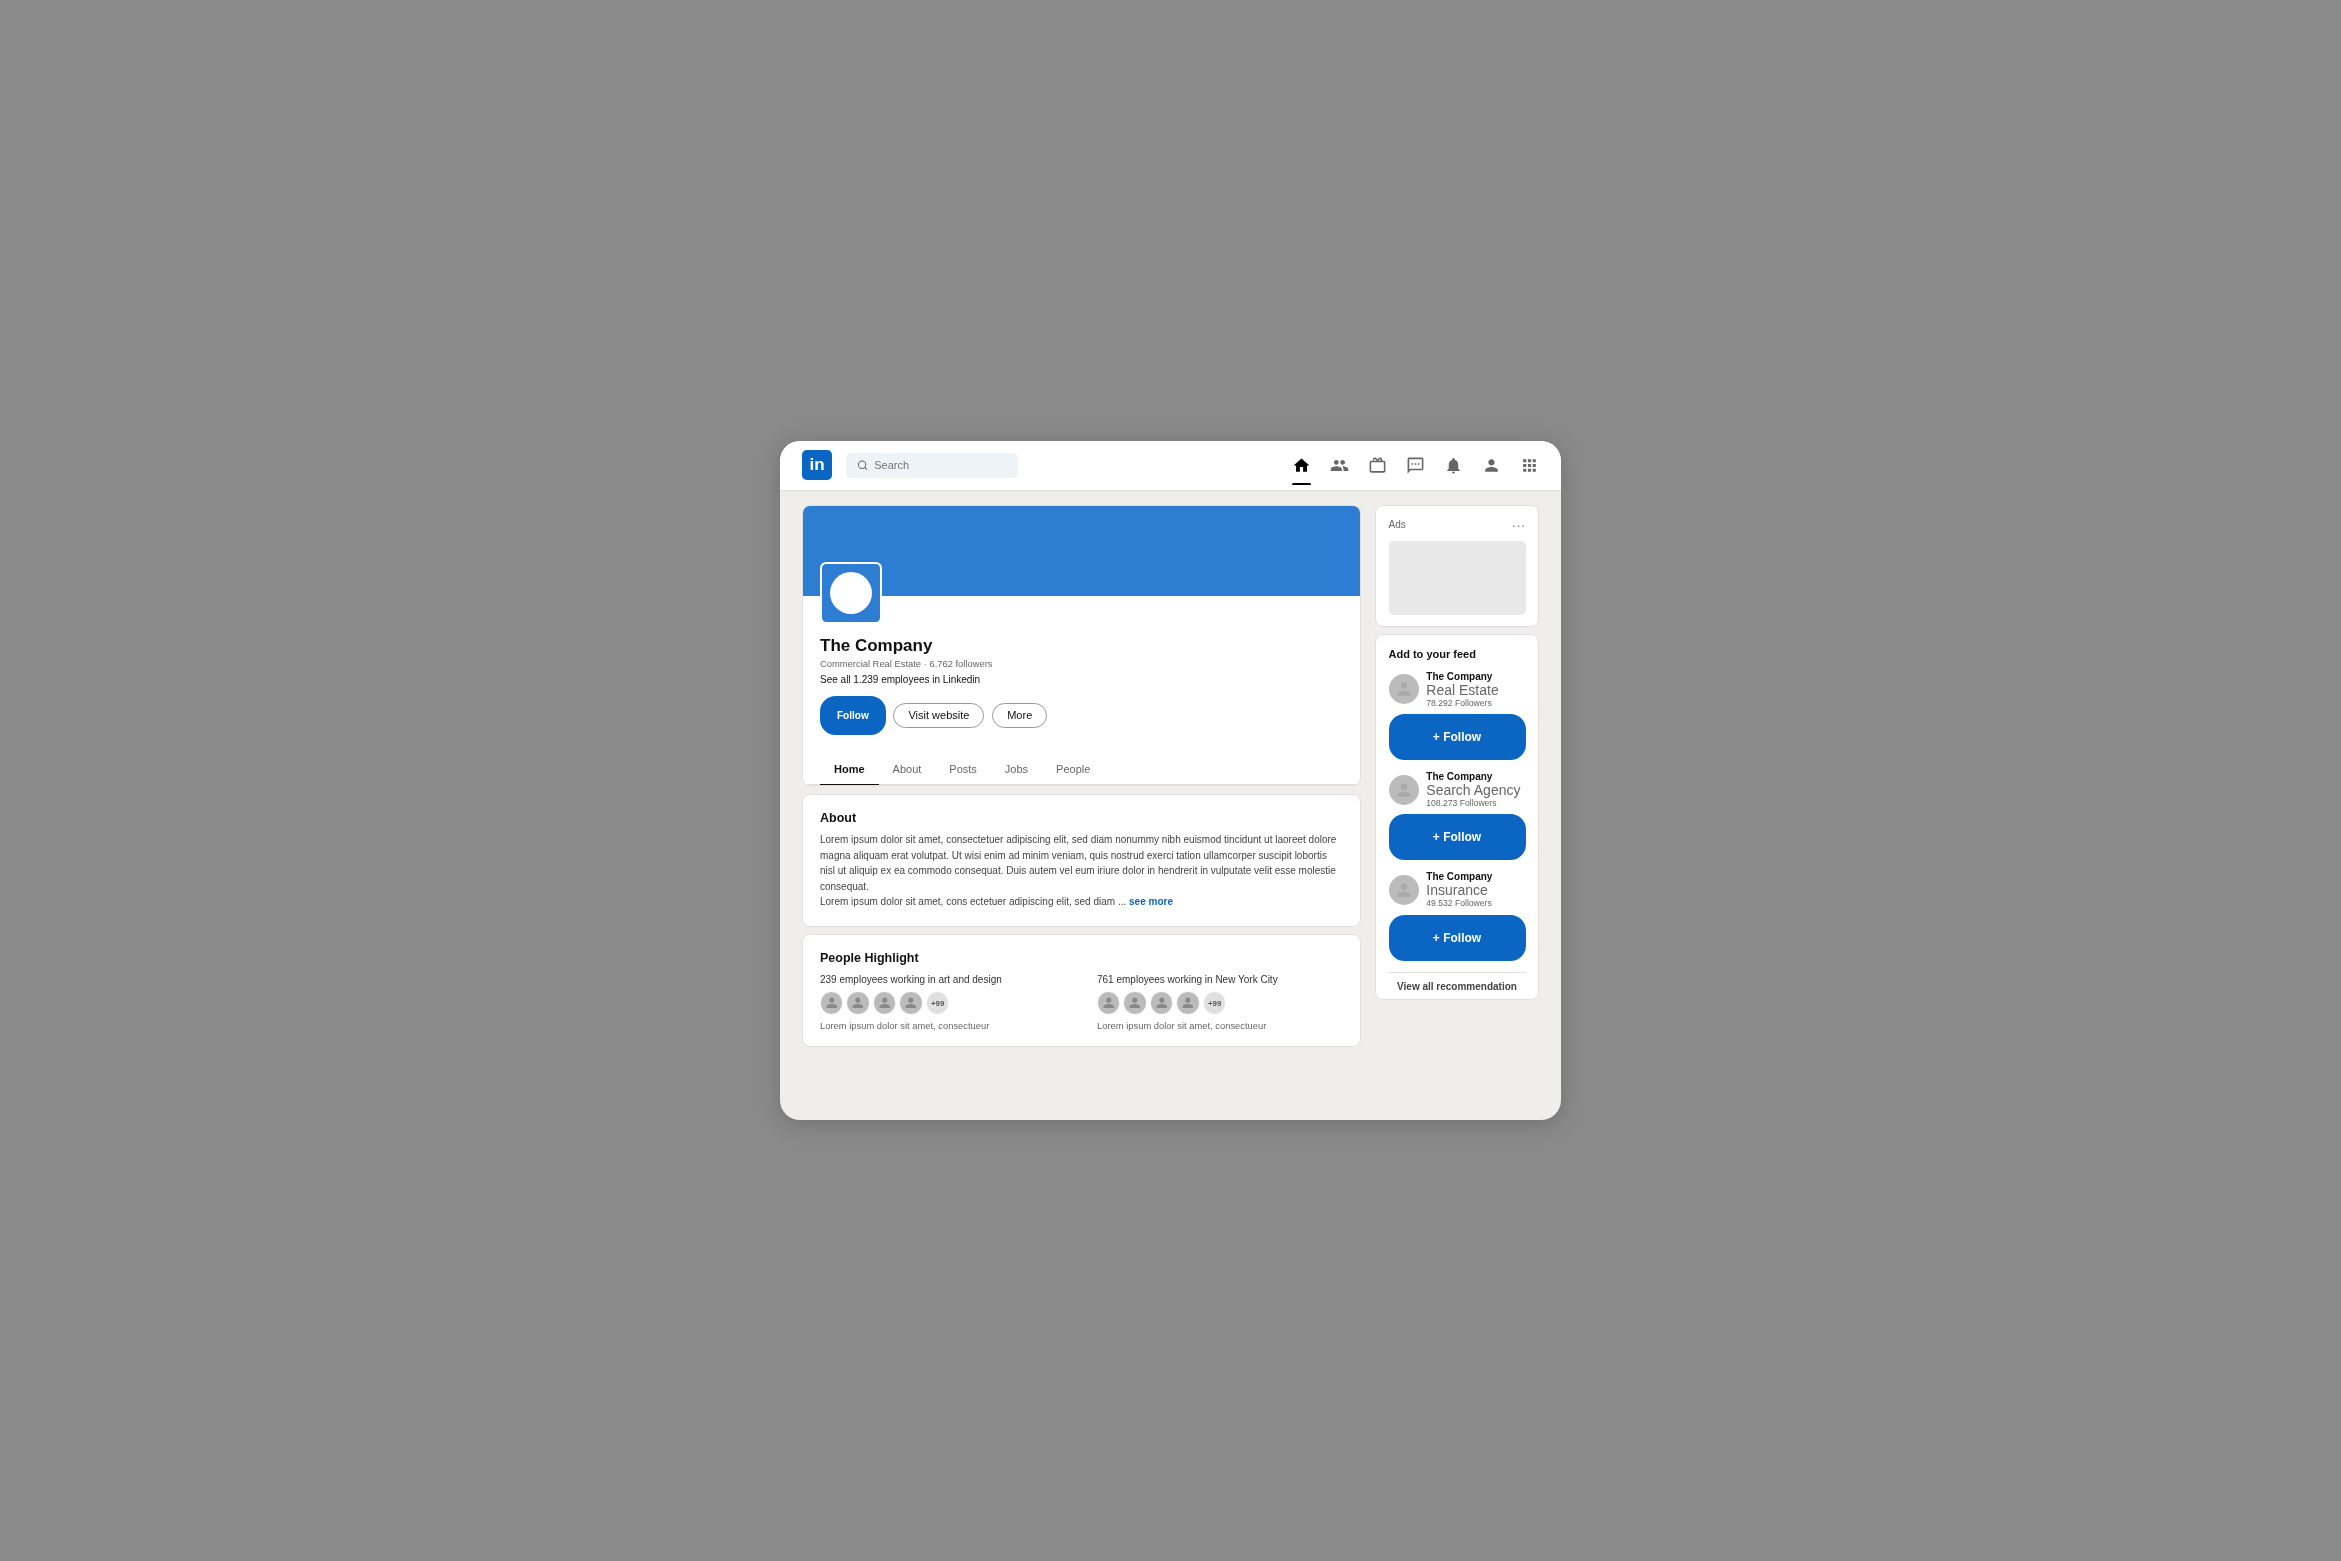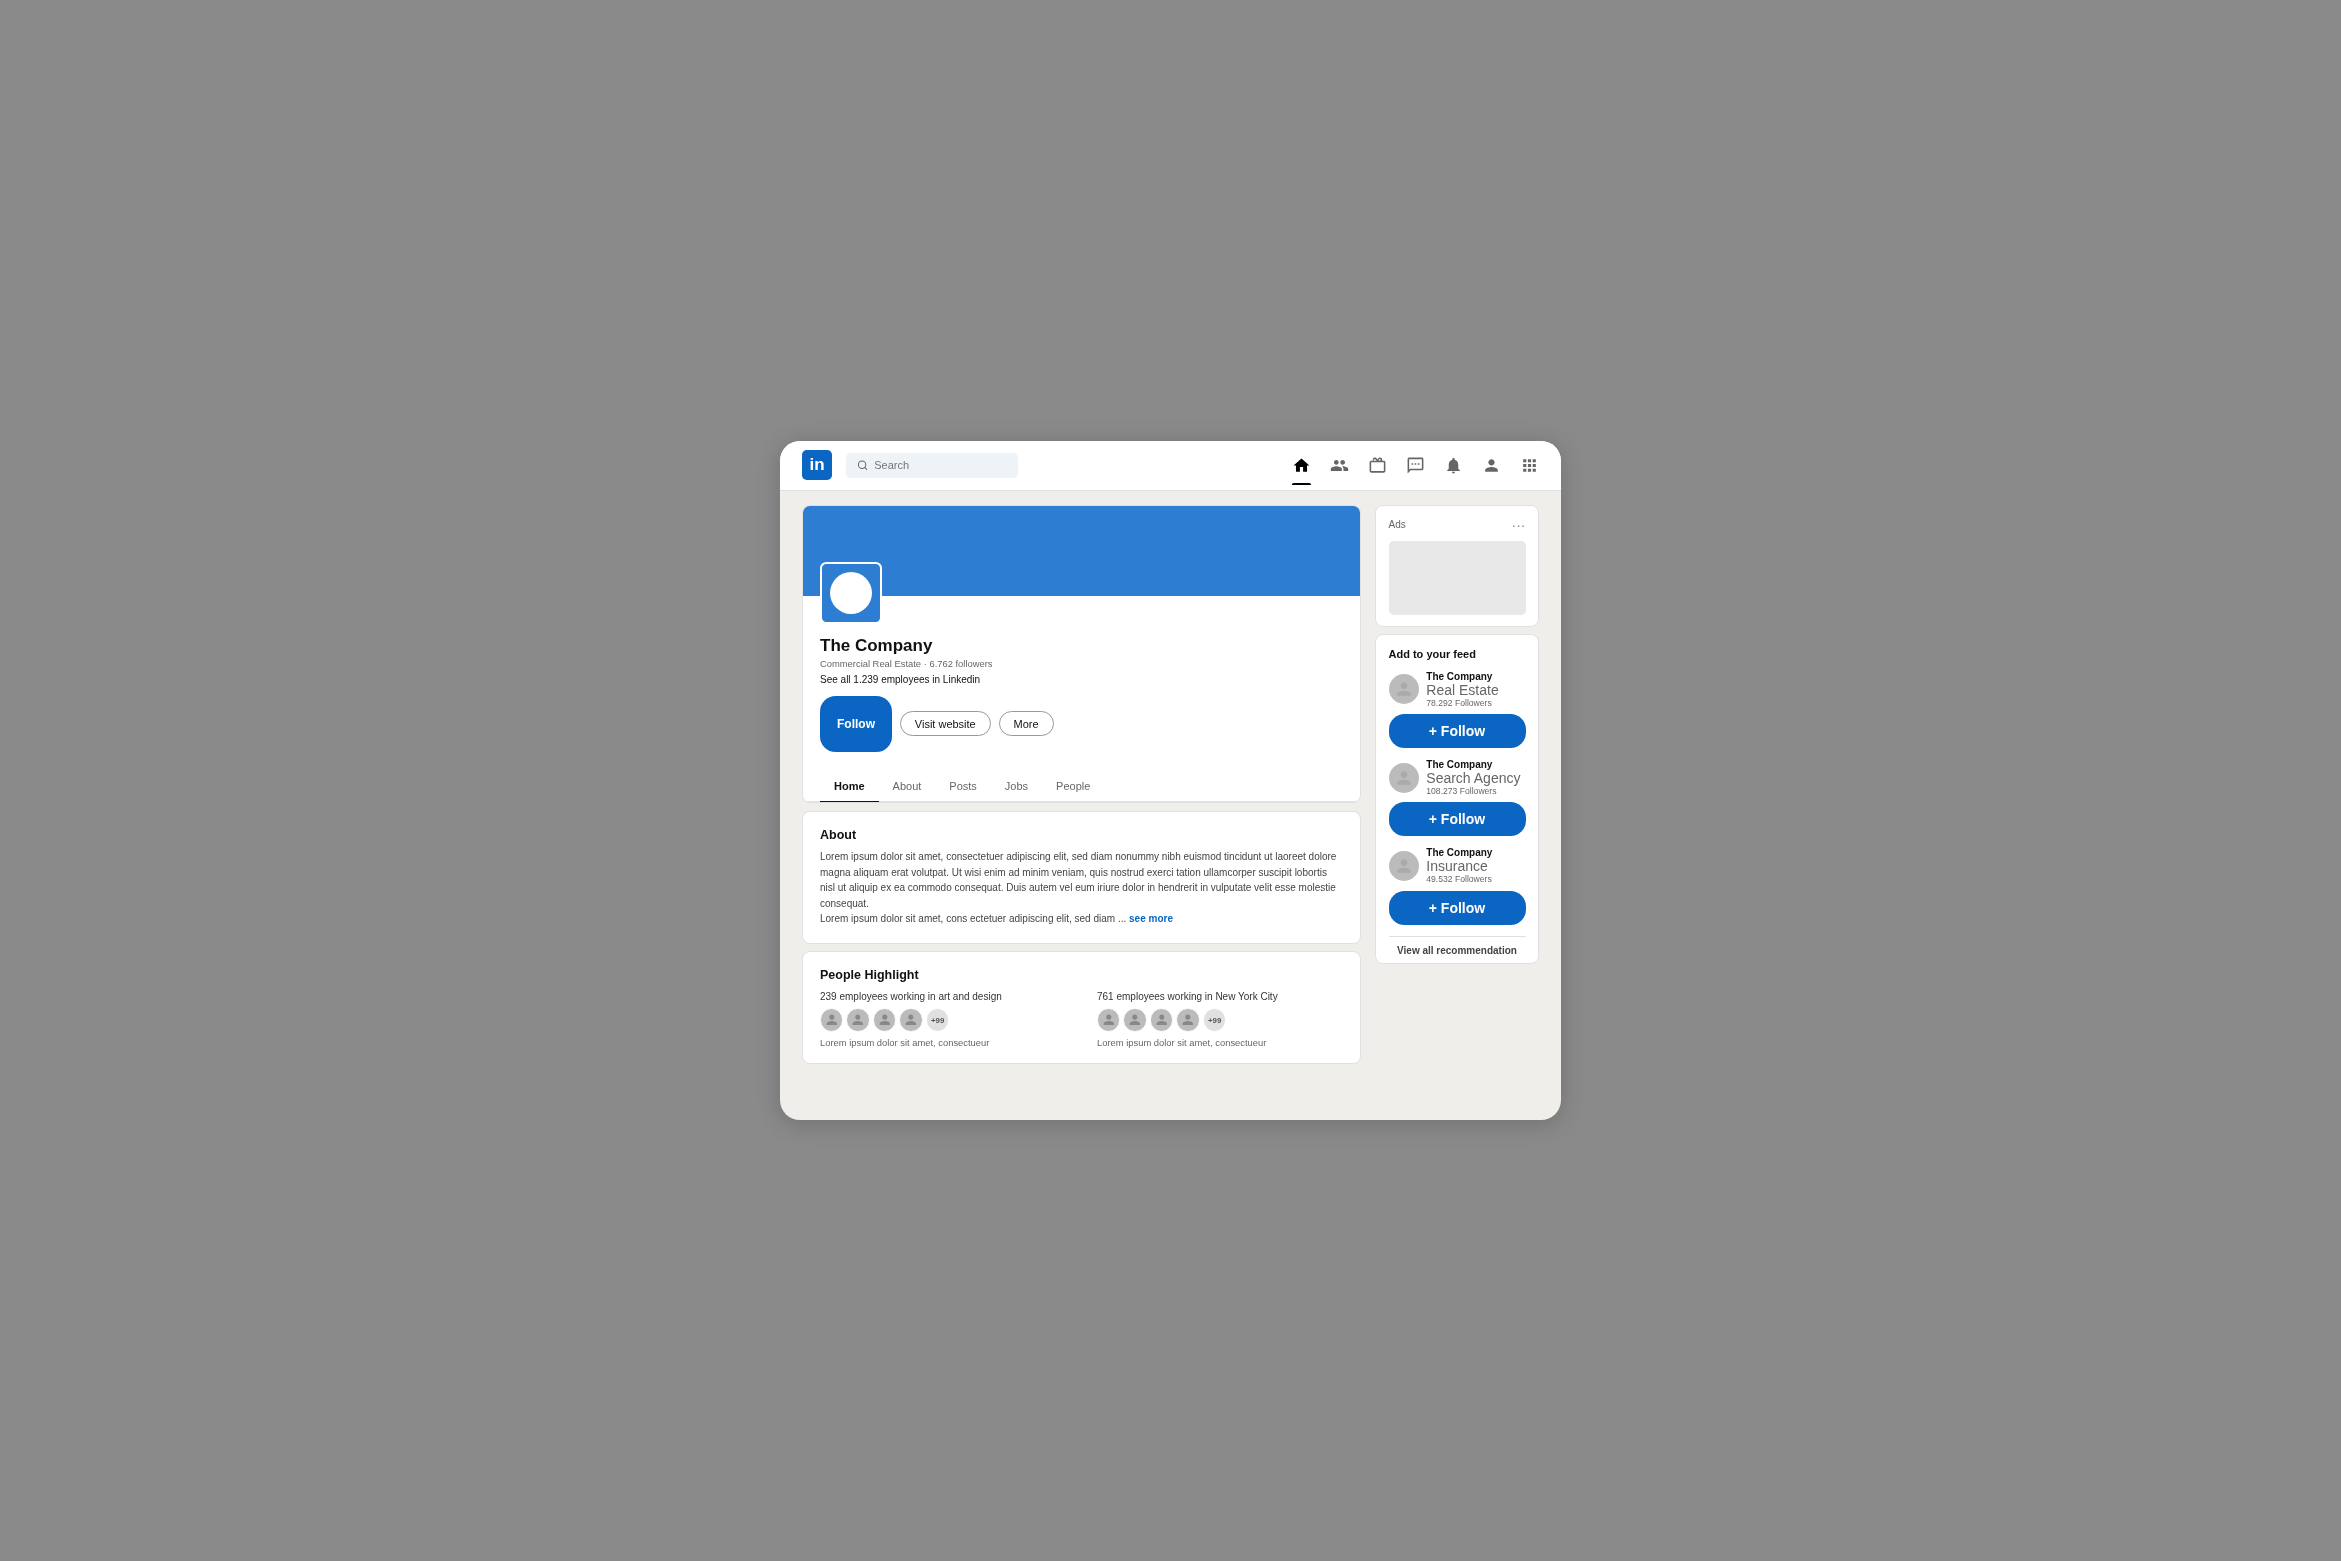--- a/index.html
+++ b/index.html
@@ -154,22 +154,22 @@
       display: flex;
       gap: 7.8px;
       margin-top: 11px;
       align-items: center;
     }
     .btn-follow-main {
       background: #0a66c2;
       color: #fff;
       border: none;
       border-radius: 15.6px;
-      padding: 21px 17px;
-      font-size: 12px;
+      padding: 14px 17px;
+      font-size: 10px;
       font-weight: 600;
       cursor: pointer;
     }
     .btn-visit {
       background: #fff;
       color: #111;
       border: 1.2px solid #999;
       border-radius: 15.6px;
       padding: 5.5px 14px;
       font-size: 11px;
@@ -374,22 +374,22 @@
     }
     .btn-feed-follow {
       display: flex;
       align-items: center;
       justify-content: center;
       gap: 3.9px;
       background: #0a66c2;
       color: #fff;
       border: none;
       border-radius: 15.6px;
-      padding: 9px 0;
-      font-size: 14px;
+      padding: 16px 0;
+      font-size: 12px;
       font-weight: 600;
       width: 100%;
       cursor: pointer;
       margin-top: 4.7px;
     }
     .view-all-link {
       display: block;
       text-align: center;
       font-size: 10px;
       color: #444;

